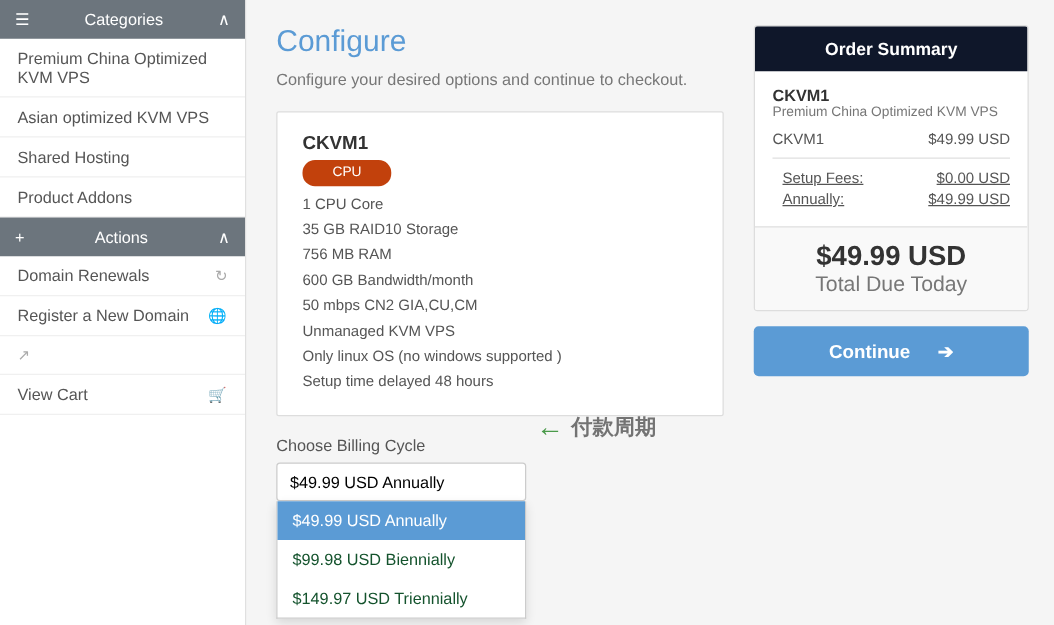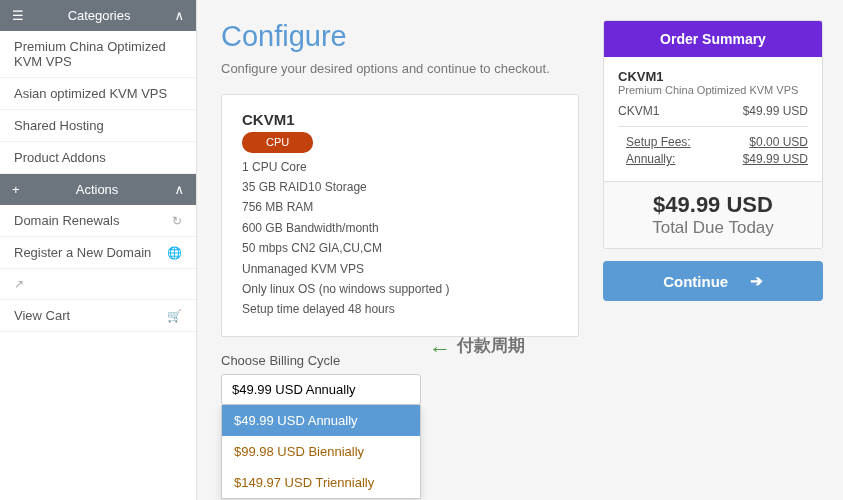--- a/index.html
+++ b/index.html
@@ -3,38 +3,38 @@
   <meta charset="utf-8">
   <style>
     * { box-sizing: border-box; margin: 0; padding: 0; }
     body { font-family: 'Segoe UI', Arial, sans-serif; font-size: 13px; color: #333; background: #f5f5f5; display: flex; height: 500px; overflow: hidden; }
 
     
     .sidebar { width: 197px; background: #fff; border-right: 1px solid #e0e0e0; flex-shrink: 0; overflow-y: auto; }
     .sidebar-section-header { background: #6c757d; color: #fff; padding: 8px 12px; font-size: 13px; display: flex; align-items: center; justify-content: space-between; cursor: pointer; }
     .sidebar-item { padding: 8px 14px; font-size: 13px; color: #555; border-bottom: 1px solid #f0f0f0; cursor: pointer; display: flex; align-items: center; justify-content: space-between; }
     .sidebar-item .item-icon { color: #aaa; font-size: 12px; }
-    .page-title { font-size: 29px; color: #5b9bd5; font-weight: 300; margin-bottom: 8px; }
+    .page-title { font-size: 24px; color: #5b9bd5; font-weight: 300; margin-bottom: 8px; }
     .page-subtitle { color: #777; font-size: 13px; margin-bottom: 18px; }
 
     
     .product-info { background: #fff; border: 1px solid #ddd; padding: 16px 20px; margin-bottom: 16px; border-radius: 2px; max-width: 420px; }
     .product-name { font-weight: bold; font-size: 15px; margin-bottom: 4px; }
     .product-spec { color: #555; font-size: 12px; line-height: 1.7; }
 
     
     .billing-section { margin-top: 16px; max-width: 420px; position: relative; }
     .billing-label { font-size: 13px; color: #555; margin-bottom: 6px; display: flex; align-items: center; gap: 8px; }
     .billing-select-wrapper { position: relative; }
     .billing-select { width: 200px; padding: 7px 30px 7px 10px; border: 1px solid #ccc; border-radius: 3px; font-size: 13px; appearance: none; background: #fff; cursor: pointer; }
     .billing-dropdown { position: absolute; top: 100%; left: 0; width: 200px; background: #fff; border: 1px solid #ccc; border-top: none; z-index: 100; box-shadow: 0 3px 8px rgba(0,0,0,0.12); }
-    .billing-dropdown-item { padding: 8px 12px; font-size: 13px; cursor: pointer; color: #a16207; }
+    .billing-dropdown-item { padding: 8px 12px; font-size: 13px; cursor: pointer; color: #14532d; }
     .billing-dropdown-item.selected { background: #5b9bd5; color: #fff; }
     .order-summary-card { background: #fff; border: 1px solid #ddd; border-radius: 3px; overflow: hidden; }
-    .order-summary-header { background: #6d28d9; color: #fff; text-align: center; padding: 10px 14px; font-size: 14px; font-weight: 600; }
+    .order-summary-header { background: #0f172a; color: #fff; text-align: center; padding: 10px 14px; font-size: 14px; font-weight: 600; }
     .order-summary-body { padding: 12px 14px; }
     .order-product-name { font-weight: bold; font-size: 13px; }
     .order-product-type { color: #777; font-size: 11px; margin-bottom: 8px; }
     .order-line { display: flex; justify-content: space-between; font-size: 12px; color: #555; margin-bottom: 3px; }
     .order-line.indent { padding-left: 8px; text-decoration: underline; }
     .order-divider { border: none; border-top: 1px solid #e0e0e0; margin: 8px 0; }
     .order-total { background: #f9f9f9; padding: 10px 14px; text-align: center; border-top: 1px solid #e0e0e0; }
     .order-total-amount { font-size: 22px; font-weight: bold; color: #333; }
     .order-total-label { font-size: 17px; color: #777; }
     .continue-btn { display: flex; align-items: center; justify-content: center; gap: 22px; width: 100%; margin-top: 12px; padding: 11px; background: #5b9bd5; color: #fff; border: none; border-radius: 4px; font-size: 15px; cursor: pointer; font-weight: 600; }

